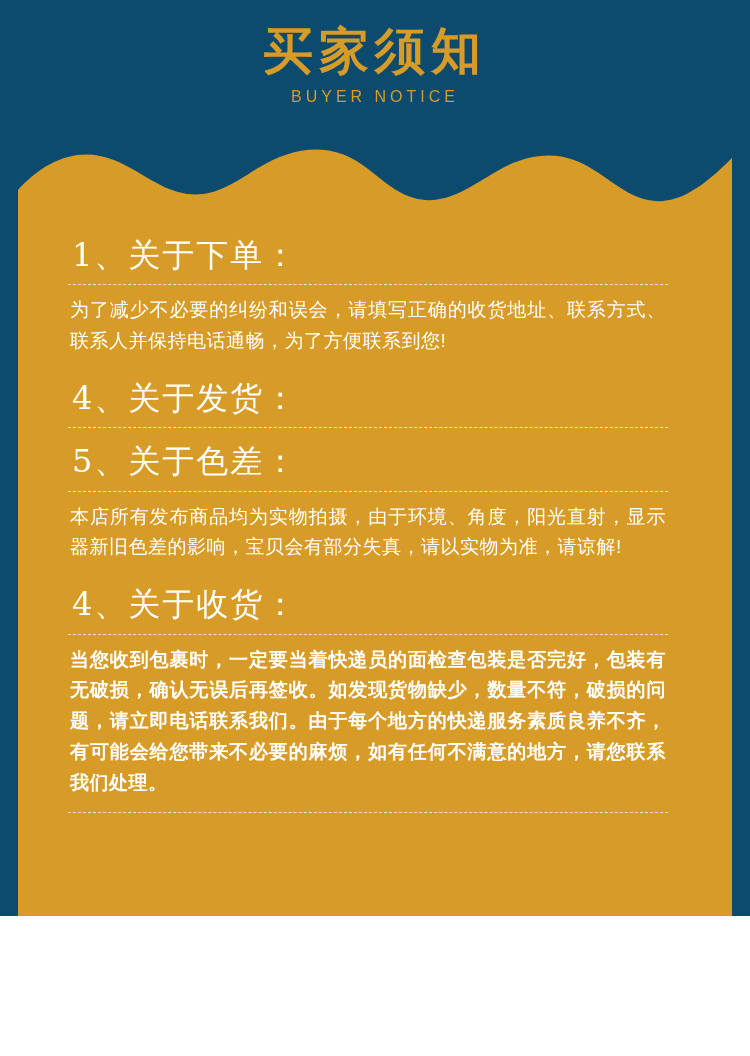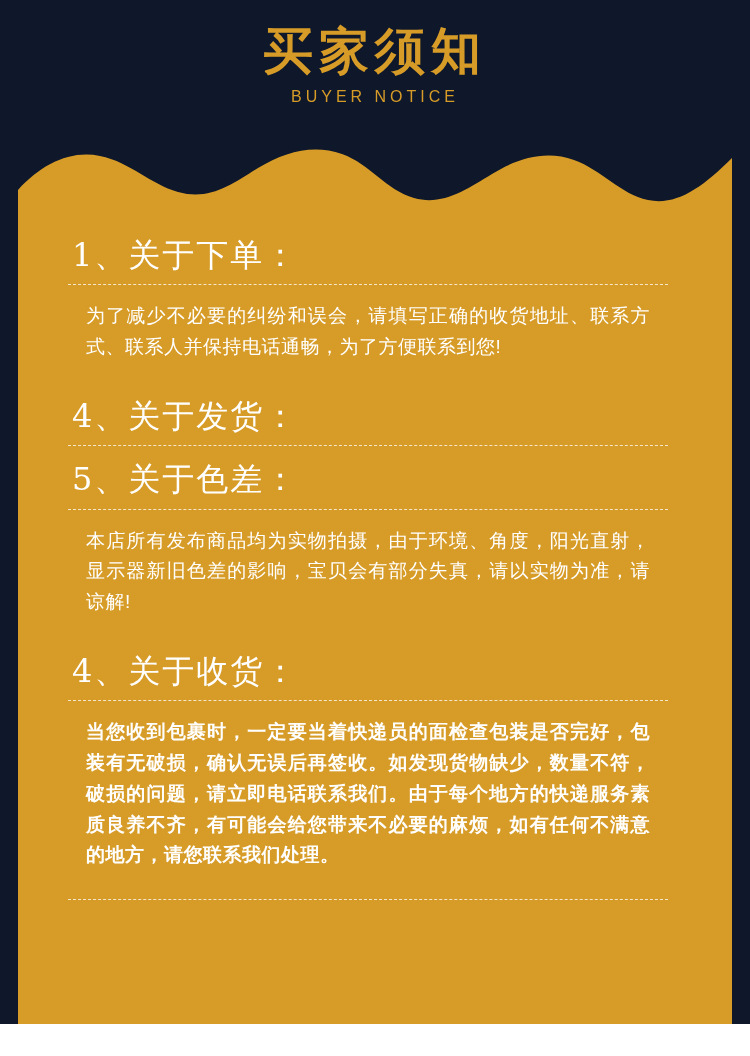--- a/index.html
+++ b/index.html
@@ -9,22 +9,22 @@
   body {
     width: 750px;
     height: 1056px;
     background: #ffffff;
     font-family: "Liberation Sans", sans-serif;
     overflow: hidden;
   }
   .page {
     position: relative;
     width: 750px;
-    height: 1024px;
-    background: #0f172a;
+    height: 916px;
+    background: #0c4a6e;
     overflow: hidden;
   }
 
   
   .header {
     position: absolute;
     top: 0;
     left: 0;
     width: 750px;
     height: 170px;
@@ -94,21 +94,21 @@
     border-top: 1px dashed rgba(255,255,255,0.75);
     margin: 0 0 10px 0;
     height: 0;
   }
   .sec-body {
     font-family: "Liberation Sans", sans-serif;
     font-size: 19px;
     color: #ffffff;
     line-height: 1.62;
     letter-spacing: 0.5px;
-    margin: 16px;
+    margin: 0;
     padding: 0 2px 14px 2px;
     text-align: justify;
   }
   .sec-body.last {
     padding-bottom: 12px;
     font-weight: bold;
   }
   .bottom-rule {
     border: 0;
     border-top: 1px dashed rgba(255,255,255,0.75);

